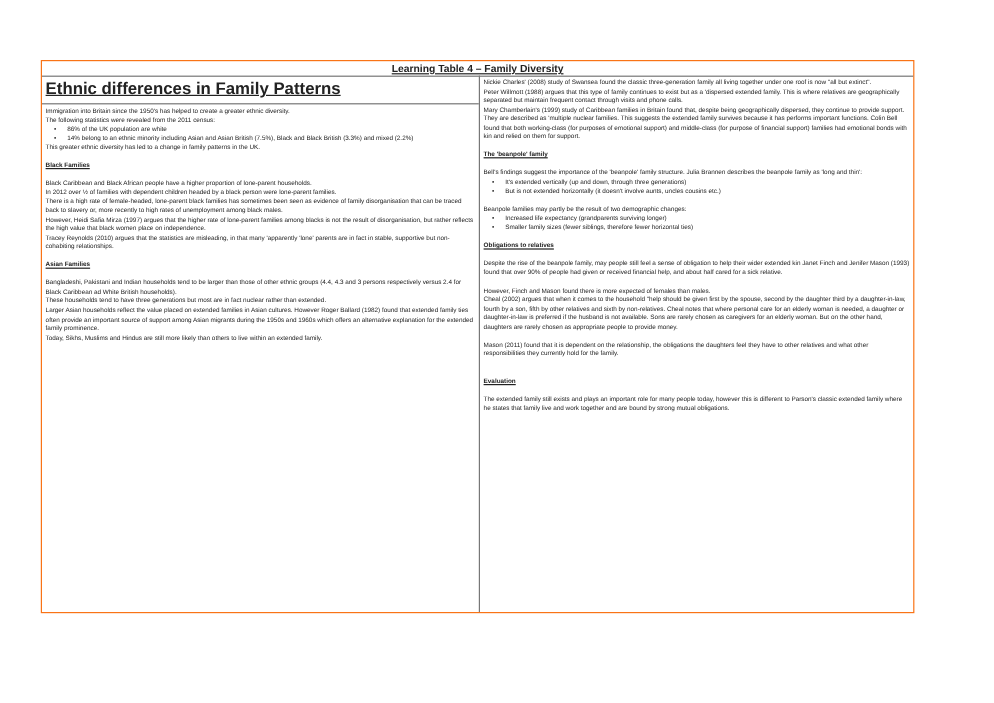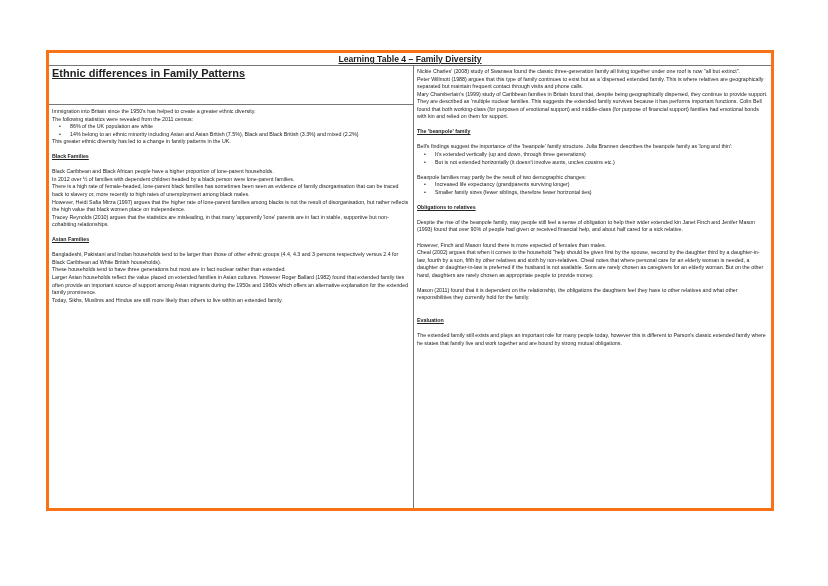--- a/index.html
+++ b/index.html
@@ -1,27 +1,27 @@
 <!DOCTYPE html>
 <html><head>
 <meta charset="utf-8">
 <style>
   html, body { margin:0; padding:0; background:#ffffff; }
   body { width:828px; height:586px; position:relative; overflow:hidden;
          font-family:"Liberation Sans", sans-serif; color:#222; }
-  .table { position:absolute; left:46px; top:50px; width:728px; height:461px;
-           border:3px solid #f97316; box-sizing:border-box; }
+  .table { position:absolute; left:34px; top:50px; width:728px; height:461px;
+           border:1px solid #f97316; box-sizing:border-box; }
   .title-row { height:12px; border-bottom:1px solid #777; text-align:center;
                font-size:8.6px; font-weight:bold; line-height:12px; text-decoration:underline; }
   .cols { position:absolute; top:12px; left:0; right:0; bottom:0; display:flex; }
   .col { position:relative; box-sizing:border-box; }
   .col.left { width:365px; border-right:1px solid #777; }
   .col.right { flex:1; }
-  .col-head { height:40px; border-bottom:1px solid #777; box-sizing:border-box;
-              padding:2px 3px; font-size:11px; font-weight:bold; text-decoration:underline; }
+  .col-head { height:24px; border-bottom:1px solid #777; box-sizing:border-box;
+              padding:2px 3px; font-size:14px; font-weight:bold; text-decoration:underline; }
   .col-body { padding:3px 3px 0 3px; font-size:5.3px; line-height:7.55px; }
   .col-body p { margin:0; }
   .gap { height:7.55px; }
   .sub { font-weight:bold; text-decoration:underline; }
   ul { margin:0; padding-left:18px; }
   ul li { list-style:none; position:relative; }
   ul li::before { content:"\2022"; position:absolute; left:-11px; }
 </style>
 </head>
 <body>

